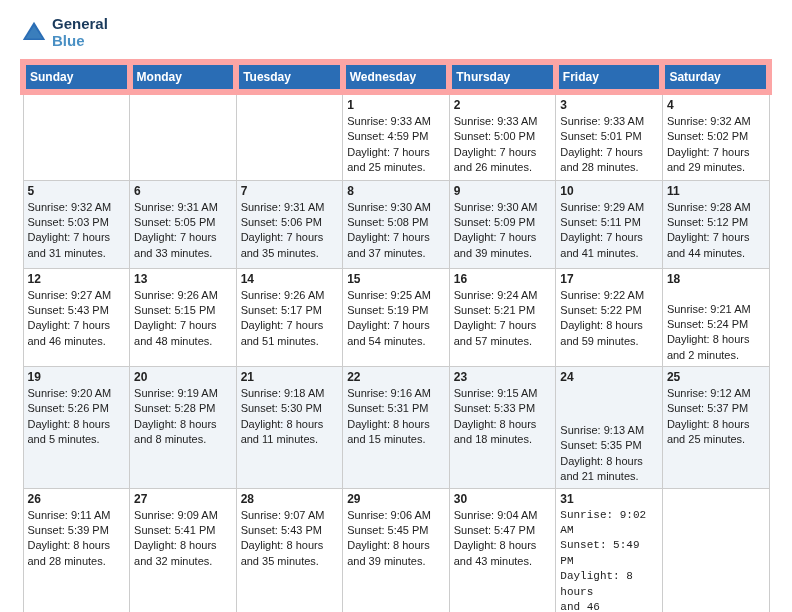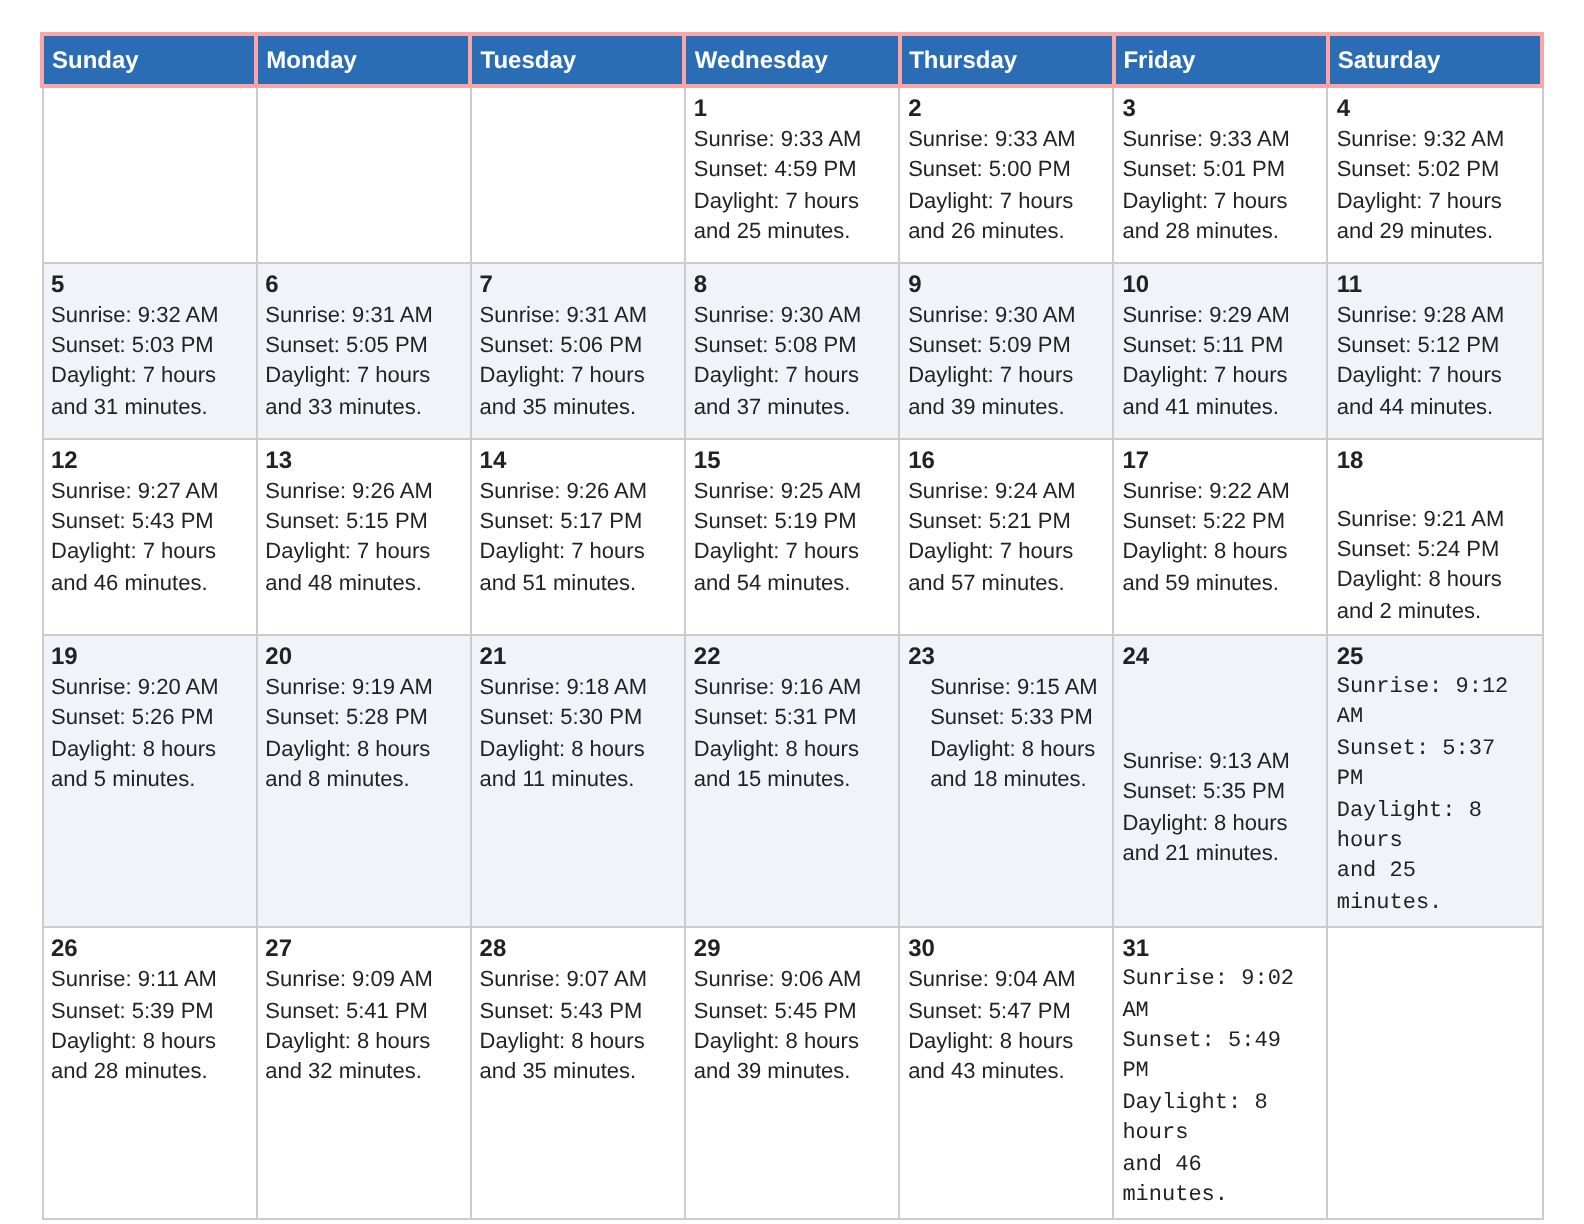--- a/index.html
+++ b/index.html
@@ -51,21 +51,21 @@
       width: 100%;
       table-layout: fixed;
     }
     .calendar thead tr th {
       background: #2a6db5;
       color: #fff;
       font-size: 12px;
       font-weight: bold;
       padding: 5px 4px;
       text-align: left;
-      border: 2px solid #fca5a5;
+      border: 6px solid #fca5a5;
     }
     .calendar tbody tr td {
       vertical-align: top;
       border: 1px solid #ccc;
       padding: 3px 4px;
       font-size: 9.5px;
       color: #222;
       height: 88px;
     }
     .calendar tbody tr:nth-child(odd) td {
@@ -83,20 +83,36 @@
     .cell-text {
       font-size: 11px;
       line-height: 1.4;
       color: #222;
     }
   </style>
 </head>
 <body>
 
 <div class="page">
+  <div class="header">
+    <div class="logo">
+      <svg class="logo-icon" viewBox="0 0 40 40">
+        <polygon points="20,4 36,30 4,30" fill="#2a6db5"></polygon>
+        <polygon points="20,10 32,28 8,28" fill="#4a90c4" opacity="0.5"></polygon>
+      </svg>
+      <div>
+        <div style="font-size:15px;font-weight:bold;color:#1a3a5c;line-height:1.1">General</div>
+        <div style="font-size:15px;font-weight:bold;color:#4a90c4;line-height:1.1">Blue</div>
+      </div>
+    </div>
+    <div class="title-block">
+      <div class="calendar-title"></div>
+      <div class="calendar-subtitle"></div>
+    </div>
+  </div>
 
   <table class="calendar">
     <thead>
       <tr>
       <th>Sunday</th>
           <th>Monday</th>
           <th>Tuesday</th>
           <th>Wednesday</th>
           <th>Thursday</th>
           <th>Friday</th>
@@ -263,35 +279,35 @@
           </td>
           <td>
             <span class="day-num">22</span>
             <div class="cell-text" style="white-space: pre-line;">Sunrise: 9:16 AM
 Sunset: 5:31 PM
 Daylight: 8 hours
 and 15 minutes.</div>
           </td>
           <td>
             <span class="day-num">23</span>
-            <div class="cell-text" style="white-space: pre-line; margin-left: 11px;">Sunrise: 9:15 AM
+            <div class="cell-text" style="white-space: pre-line;">Sunrise: 9:15 AM
 Sunset: 5:33 PM
 Daylight: 8 hours
 and 18 minutes.</div>
           </td>
           <td>
             <span class="day-num">24</span>
             <div class="cell-text" style="white-space: pre-line; margin-top: 39px;">Sunrise: 9:13 AM
 Sunset: 5:35 PM
 Daylight: 8 hours
 and 21 minutes.</div>
           </td>
           <td>
             <span class="day-num">25</span>
-            <div class="cell-text" style="white-space: pre-line; font-family: Liberation Mono, monospace;">Sunrise: 9:12 AM
+            <div class="cell-text" style="white-space: pre-line;">Sunrise: 9:12 AM
 Sunset: 5:37 PM
 Daylight: 8 hours
 and 25 minutes.</div>
           </td>
         </tr>
         <tr>
           <td>
             <span class="day-num">26</span>
             <div class="cell-text" style="white-space: pre-line;">Sunrise: 9:11 AM
 Sunset: 5:39 PM

